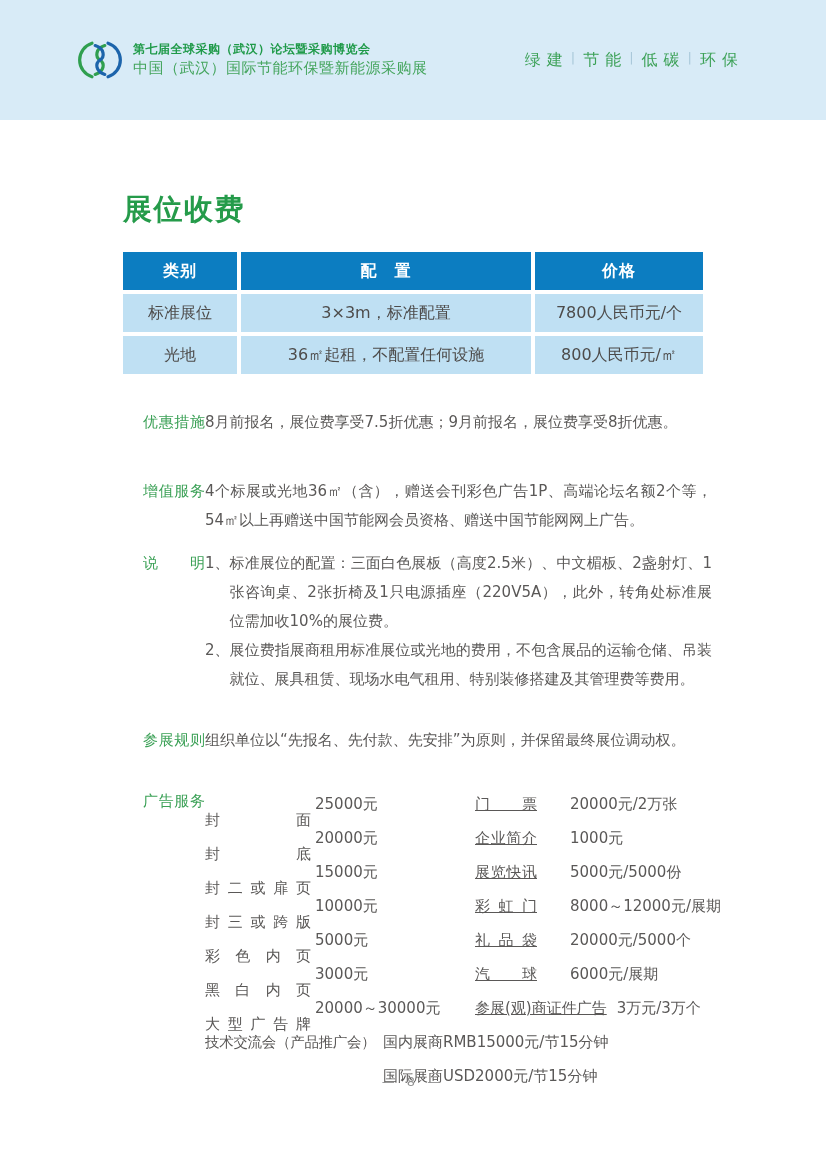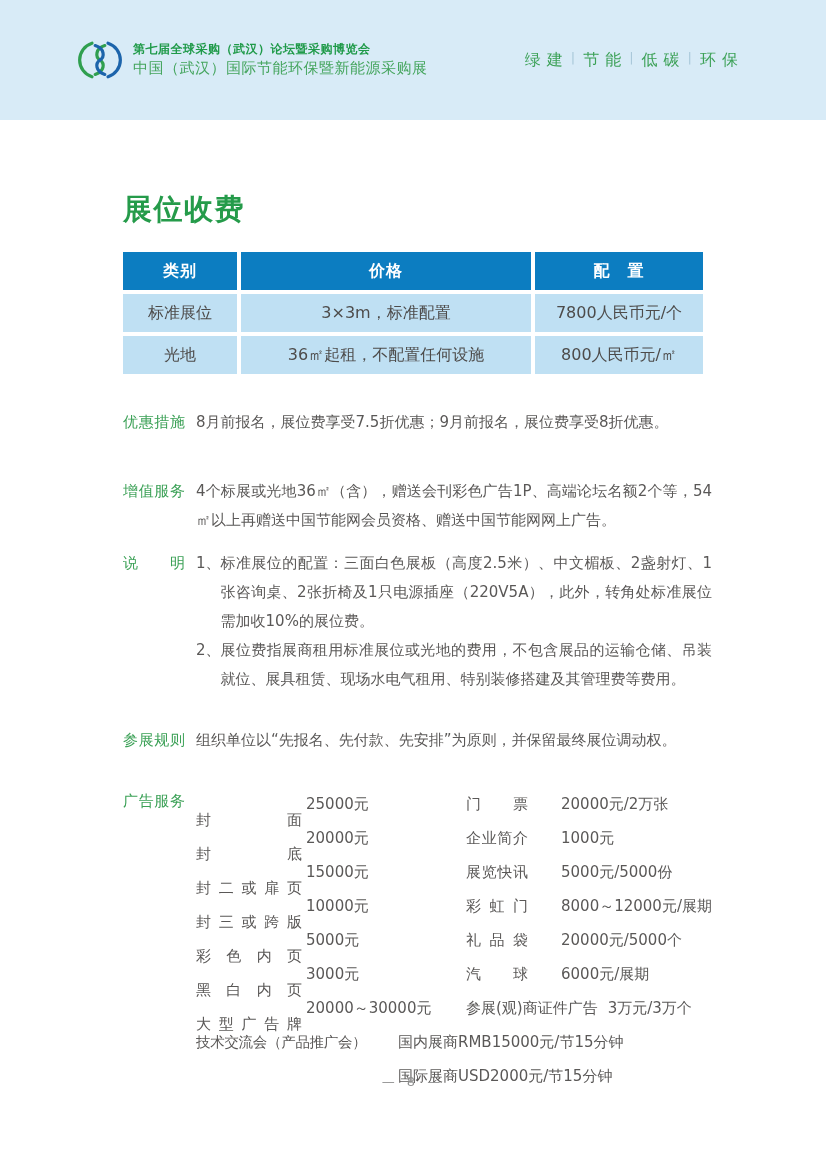--- a/index.html
+++ b/index.html
@@ -39,43 +39,43 @@
     display:grid; grid-template-columns:114px 290px 168px;
     gap:4px; width:497px; font-size:16px;border-radius:7px;
   }
   .fee-cell { height:38px; display:flex; align-items:center; justify-content:center; }
   .fee-head { background:#0c7dc1; color:#ffffff; font-weight:bold; letter-spacing:1px; }
   .fee-data { background:#bfe0f3; color:#4d4b4a; }
 
   
   .section { display:flex; font-size:15px; line-height:29px; }
   .sec-label { flex:0 0 73px; color:#3ca157; }
-  .jt { display:inline-block; width:62px; text-align:justify; text-align-last:justify; white-space:nowrap; }
+  .jt { display:inline-block; width:62px; text-align:justify; text-align-last:justify; white-space:nowrap;margin-left:20px; }
   .sec-body { flex:1; text-align:justify; color:#5a5857; }
   .sec-youhui  { margin-top:34px; }
   .sec-zengzhi { margin-top:40px; }
   .sec-shuoming{ margin-top:14px; }
   .sec-guize   { margin-top:32px; }
   .sec-ads     { margin-top:32px; }
 
   .num-item { display:flex; }
   .num-item .num { flex:0 0 22px; }
   .num-item .num-text { flex:1; text-align:justify; }
 
   
   .ads-body { flex:1; }
   .ad-row { display:flex; line-height:34px; height:34px; white-space:nowrap; }
   .ad-left { width:270px; flex:0 0 270px; display:flex; }
   .ad-name-l { display:inline-block; width:106px; flex:0 0 106px; text-align:justify; text-align-last:justify;margin-top:16px; }
   .ad-price-l { margin-left:4px; }
   .ad-right { display:flex; }
-  .ad-name-r { display:inline-block; min-width:62px; text-align:justify; text-align-last:justify; margin-right:33px; }
+  .ad-name-r { display:inline-block; min-width:62px; text-align:justify; text-align-last:justify; margin-right:33px;text-decoration:underline; }
   .ad-row-7 .ad-name-r { margin-right:10px; }
 
-  .ad-tech { display:flex; line-height:34px; white-space:nowrap;gap:24px; }
+  .ad-tech { display:flex; line-height:34px; white-space:nowrap; }
   .tech-name { flex:0 0 178px; font-size:14.5px; letter-spacing:-0.3px; }
   .tech-line { display:flex; height:34px; }
   .tech-label { flex:0 0 88px; }
 
   
   .page-footer {
     position:absolute; top:1074px; left:0; width:826px;
     text-align:center; color:#8f8f8f; font-size:13px; letter-spacing:4px;
   }
 </style>
@@ -107,22 +107,22 @@
     <span class="tag">环保</span>
   </div>
 </div>
 
 <div class="content">
 
   <h1 class="page-title">展位收费</h1>
 
   <div class="fee-table">
     <div class="fee-cell fee-head">类别</div>
+    <div class="fee-cell fee-head">配　置</div>
     <div class="fee-cell fee-head">价格</div>
-    <div class="fee-cell fee-head">配　置</div>
 
     <div class="fee-cell fee-data">标准展位</div>
     <div class="fee-cell fee-data">3×3m，标准配置</div>
     <div class="fee-cell fee-data">7800人民币元/个</div>
 
     <div class="fee-cell fee-data">光地</div>
     <div class="fee-cell fee-data">36㎡起租，不配置任何设施</div>
     <div class="fee-cell fee-data">800人民币元/㎡</div>
   </div>
 

